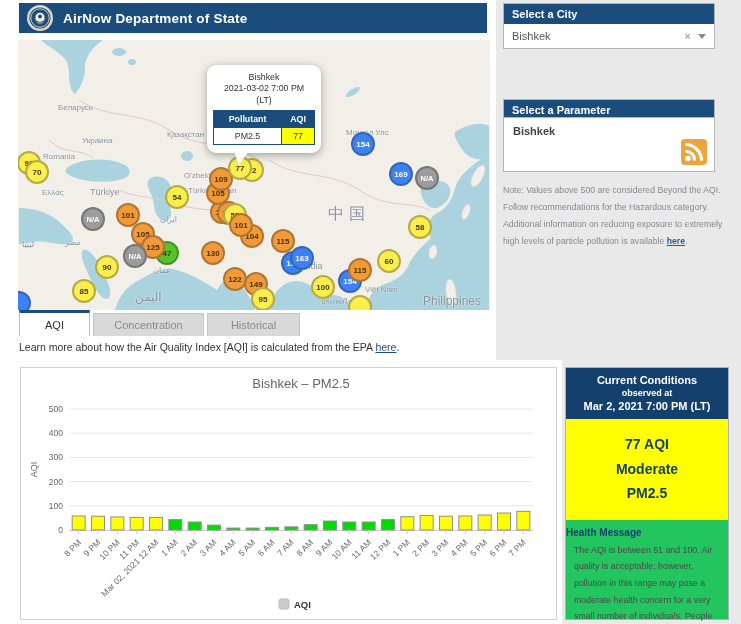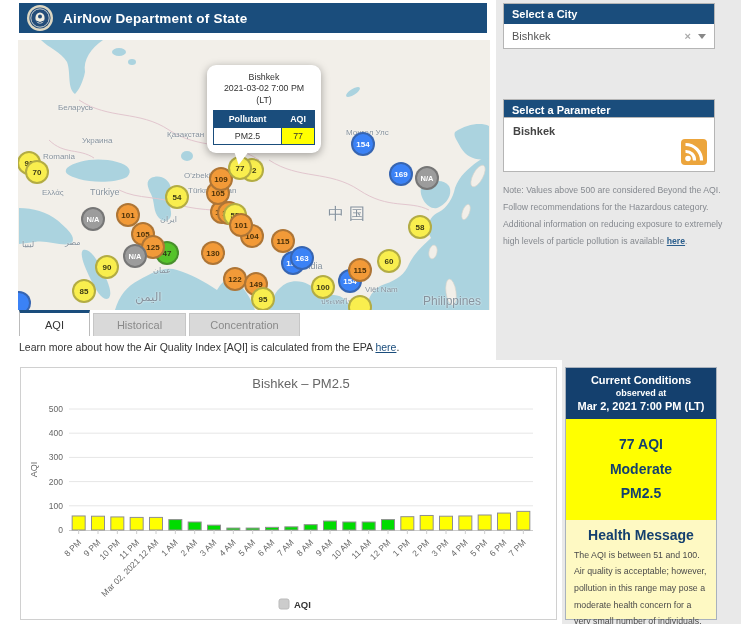--- a/index.html
+++ b/index.html
@@ -67,28 +67,28 @@
   .tab.active{width:71px;background:#fff;border:1px solid #bbb;border-top:3px solid #1a4d7c;border-bottom:none;color:#333;height:26px;}
   .tab.inactive{background:#d9d9d9;border:1px solid #c6c6c6;border-bottom:none;color:#8a8a8a;}
   .tab.w2{width:111px;} .tab.w3{width:93px;}
   .learn{left:19px;top:341px;position:absolute;font-size:10.5px;color:#333;}
   .learn a{color:#1a4d7c;text-decoration:underline;cursor:pointer;}
 
   
   .chart-box{left:20px;top:367px;width:537px;height:253px;background:#fff;border:1px solid #d0d0d0;box-sizing:border-box;position:absolute;}
 
   
-  .cc{left:565px;top:367px;width:152px;height:253px;background:#fef9c3;border:1px solid #a9b2bd;box-sizing:border-box;position:absolute;}
+  .cc{left:565px;top:367px;width:164px;height:253px;background:#22c55e;border:1px solid #a9b2bd;box-sizing:border-box;position:absolute;}
   .cc .cc-hdr{background:#14406e;color:#fff;text-align:center;padding:6px 4px 7px;}
   .cc .cc-hdr .l1{font-size:11px;font-weight:bold;}
   .cc .cc-hdr .l2{font-size:9px;font-weight:bold;margin-top:2px;}
   .cc .cc-hdr .l3{font-size:11px;font-weight:bold;margin-top:2px;}
   .cc .cc-yellow{background:#ffff00;text-align:center;padding:13px 0 14px;}
   .cc .cc-yellow div{font-size:14px;font-weight:bold;color:#14406e;line-height:1.75;}
-  .cc .hm-title{text-align:center;font-size:14px;font-weight:bold;color:#14406e;margin:7px 0 4px;}
+  .cc .hm-title{font-size:10px;font-weight:bold;color:#14406e;margin:7px 0 4px;}
   .cc .hm-body{font-size:8.8px;color:#4a4a4a;line-height:1.9;padding:0 8px;}
 </style>
 </head>
 <body>
 
 <div class="abs white-left"></div>
 <div class="abs white-bottom"></div>
 
 <div class="abs app-header">
   <svg width="26" height="26" viewBox="-13 -13 26 26">
@@ -248,22 +248,22 @@
       <path d="M4.5,12.5 a8.5,8.5 0 0 1 9,9" stroke="#fff" stroke-width="3.2" fill="none"></path>
       <path d="M4.5,5.5 a16,16 0 0 1 16,16" stroke="#fff" stroke-width="3.2" fill="none"></path>
     </svg>
   </div>
 </div>
 
 <div class="note"><span>Note: Values above 500 are considered Beyond the AQI. Follow recommendations for the Hazardous category. Additional information on reducing exposure to extremely high levels of particle pollution is available </span><a>here</a><span>.</span></div>
 
 <div class="tabs">
   <div class="tab active">AQI</div>
+  <div class="tab inactive w2">Concentration</div>
   <div class="tab inactive w3">Historical</div>
-  <div class="tab inactive w2">Concentration</div>
 </div>
 
 <div class="learn"><span>Learn more about how the Air Quality Index [AQI] is calculated from the EPA </span><a>here</a><span>.</span></div>
 
 <div class="chart-box" id="chart-box"><svg width="535" height="251">
       <text x="280" y="20" text-anchor="middle" fill="#666" font-size="13px">Bishkek – PM2.5</text>
       <text x="42" y="165" text-anchor="end" fill="#666" font-size="8.5px">0</text>
       <line x1="48" x2="512" y1="137.8" y2="137.8" stroke="#e6e6e6" stroke-width="1"></line>
       <text x="42" y="140.8" text-anchor="end" fill="#666" font-size="8.5px">100</text>
       <line x1="48" x2="512" y1="113.6" y2="113.6" stroke="#e6e6e6" stroke-width="1"></line>

